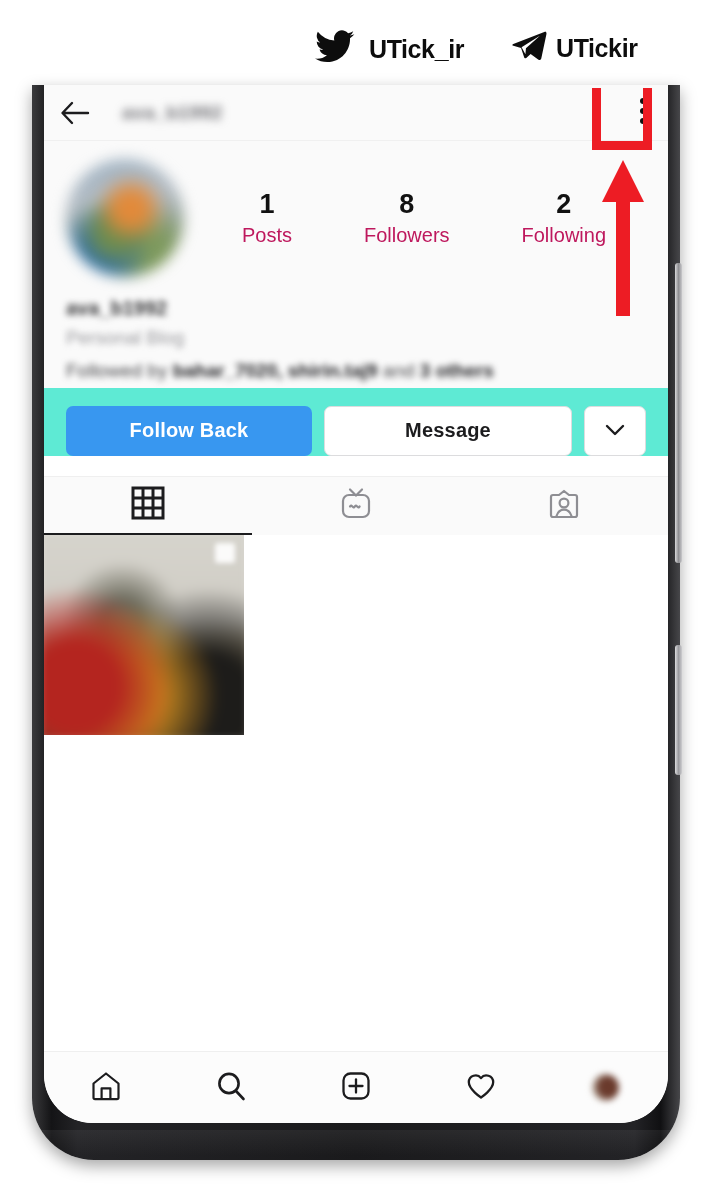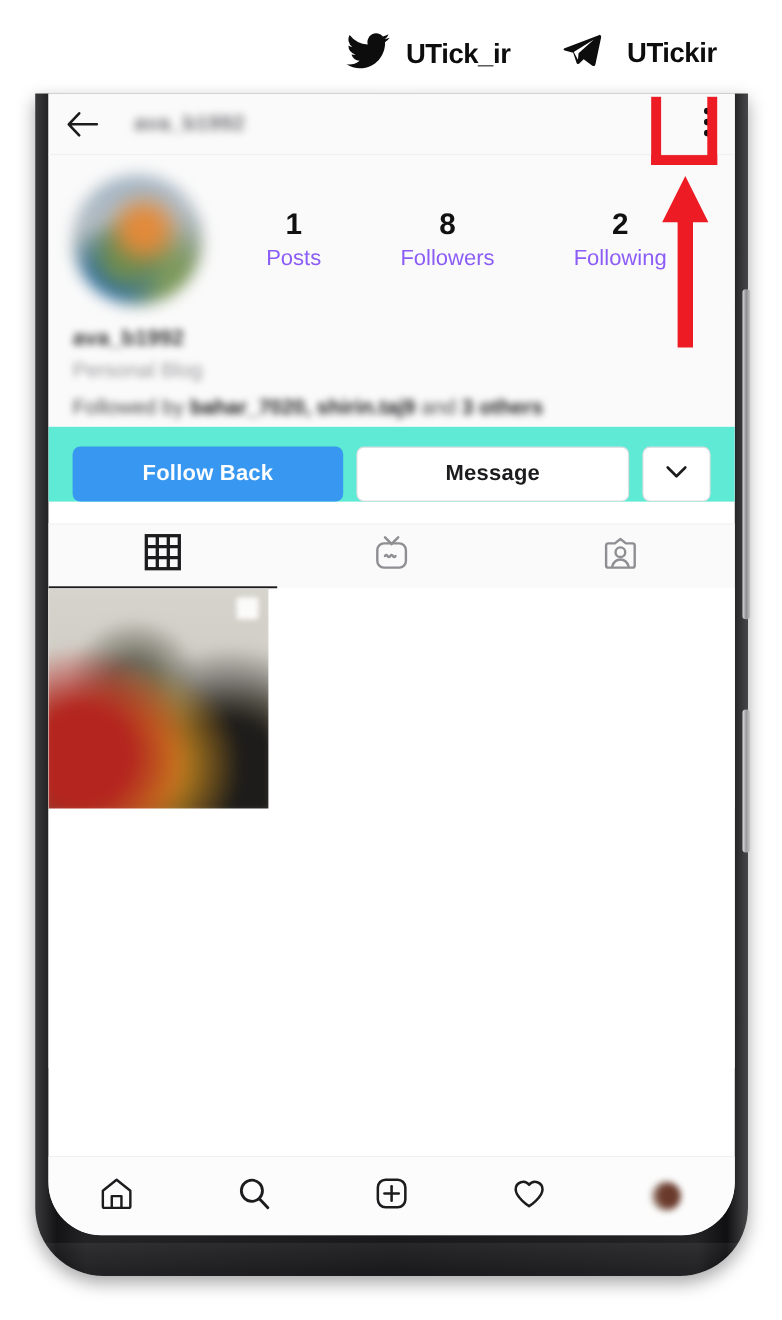--- a/index.html
+++ b/index.html
@@ -13,21 +13,21 @@
 
   
   .wm-bar {
     position:absolute; left:0; top:0; width:711px; height:85px;
     display:flex; align-items:center; background:#fff;
   }
   .wm-site { position:absolute; left:22px; top:32px; font-size:25px; letter-spacing:-.3px; }
   .wm-site .lite { font-weight:400; color:#1a1a1a; }
   .wm-site .bold { font-weight:700; color:#0d0d0d; }
   .wm-tw { position:absolute; left:315px; top:30px; display:flex; align-items:center; gap:14px; }
-  .wm-tg { position:absolute; left:510px; top:30px; display:flex; align-items:center; gap:22px; }
+  .wm-tg { position:absolute; left:510px; top:30px; display:flex; align-items:center; gap:8px; }
   .wm-label { font-size:25px; font-weight:700; color:#0d0d0d; letter-spacing:-.4px; }
 
   
   .phone {
     position:absolute; left:32px; top:85px; width:648px; height:1075px;
   }
   
   .bezel {
     position:absolute; left:0; top:0; width:648px; height:1075px;
     background:linear-gradient(90deg,#3a3a3c 0%, #141416 3%, #232326 7%, #1a1a1c 50%, #232326 93%, #101012 97%, #47474a 100%);
@@ -79,21 +79,21 @@
       radial-gradient(circle at 42% 62%, #6d8c4f 0 16%, rgba(109,140,79,0) 40%),
       radial-gradient(circle at 30% 78%, #2f6fa8 0 14%, rgba(47,111,168,0) 38%),
       radial-gradient(circle at 70% 80%, #7e9a5e 0 14%, rgba(126,154,94,0) 40%),
       linear-gradient(170deg,#9fb3c4 0%, #b3bcc4 35%, #8f9e8a 70%, #6f8357 100%);
     filter:blur(7px);
     flex:0 0 auto;
   }
   .stats { flex:1; display:flex; justify-content:space-around; padding-left:22px; padding-right:4px; }
   .stat { text-align:center; }
   .stat-num { font-size:27px; font-weight:700; color:#111; line-height:1.15; }
-  .stat-lbl { font-size:20px; color:#8b5cf6; margin-top:4px; }
+  .stat-lbl { font-size:20px; color:#be185d; margin-top:4px; }
 
   
   .bio { padding:16px 22px 0 22px; background:#fafafa; }
   .bio-name { font-size:20px; font-weight:700; color:#3a3a3c; filter:blur(3.2px); line-height:1.5; }
   .bio-cat  { font-size:19px; color:#9a9a9e; filter:blur(3.2px); line-height:1.6; }
   .bio-follow { font-size:19px; color:#4a4a4d; filter:blur(3.2px); line-height:1.7; margin-top:2px; }
   .bio-follow b { color:#232326; }
 
   
   .actions { display:flex; gap:12px; padding:18px 22px 0 22px; background:#5eead4; }

